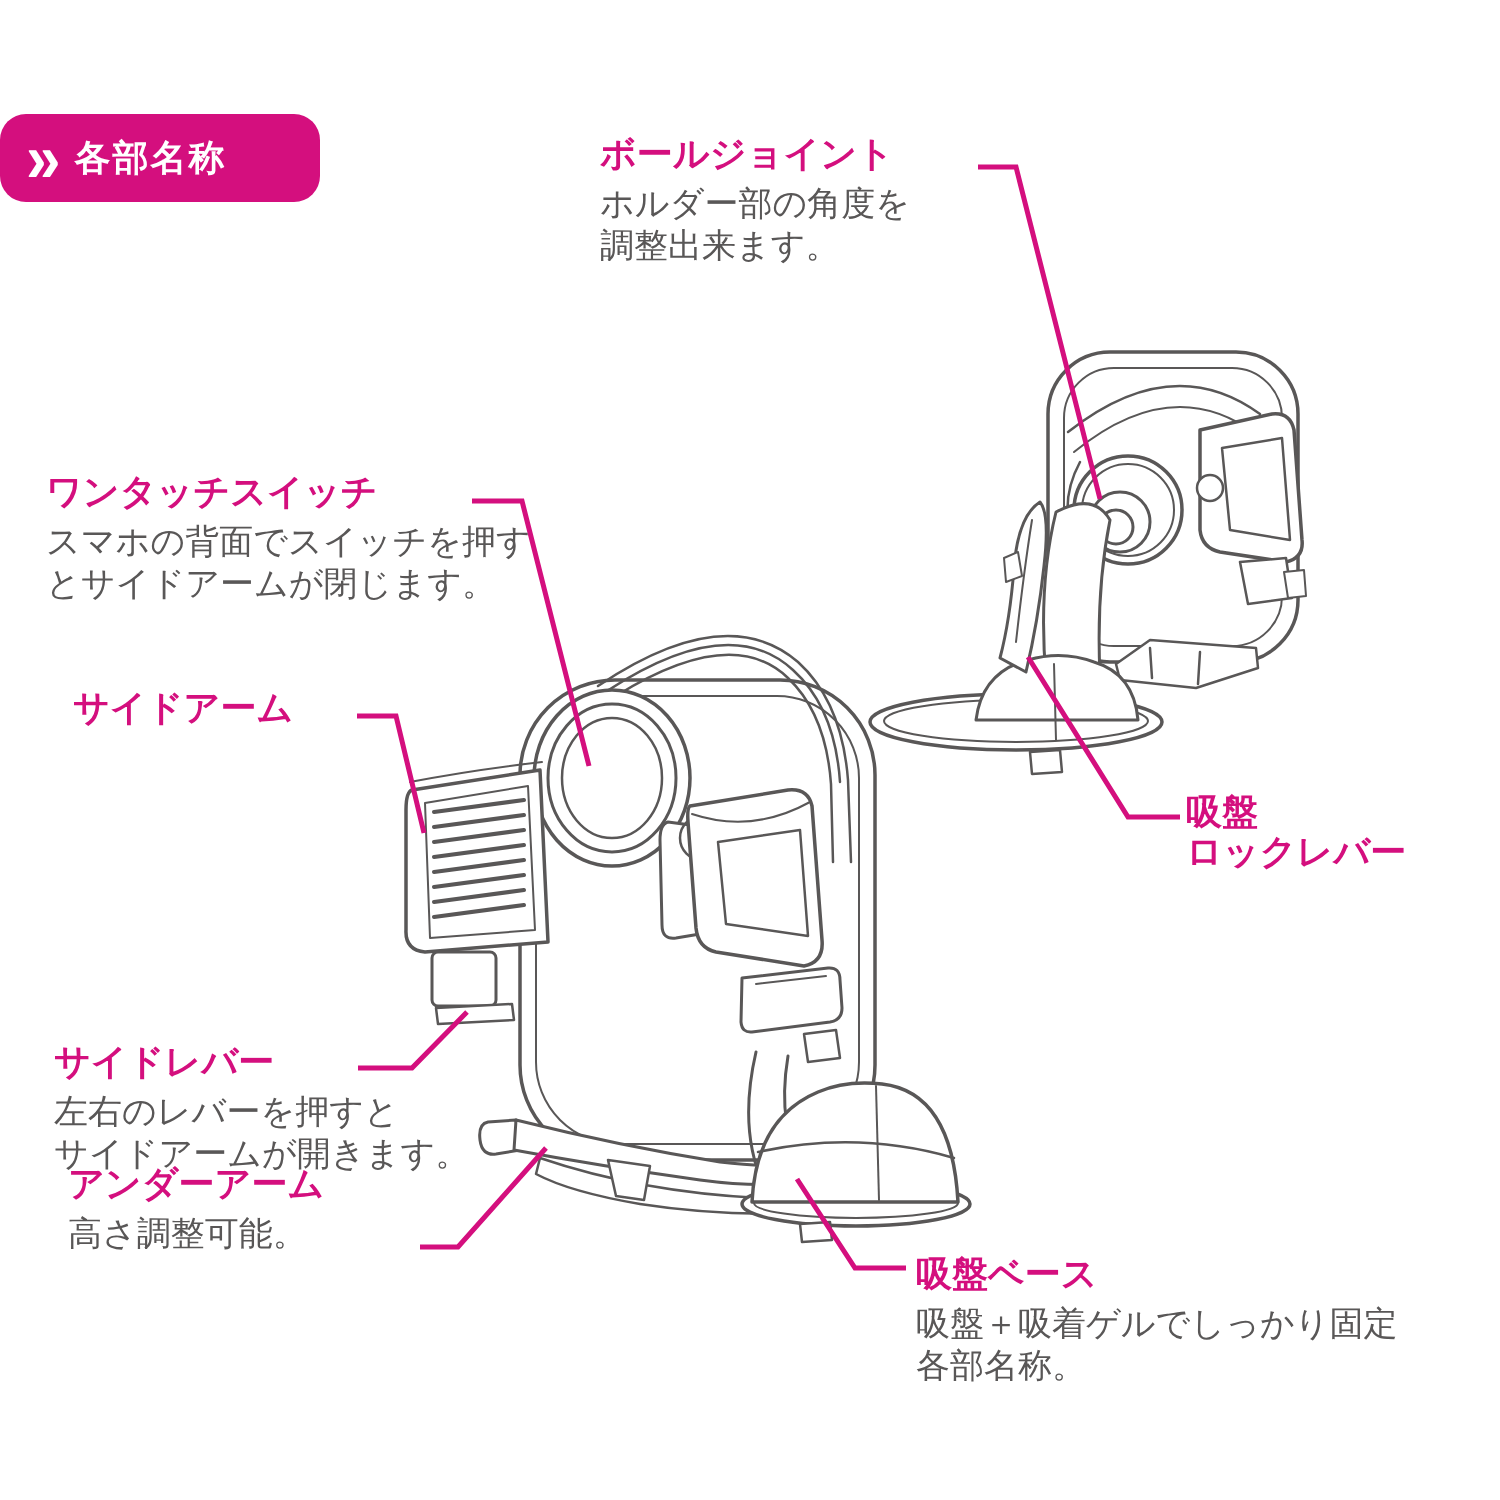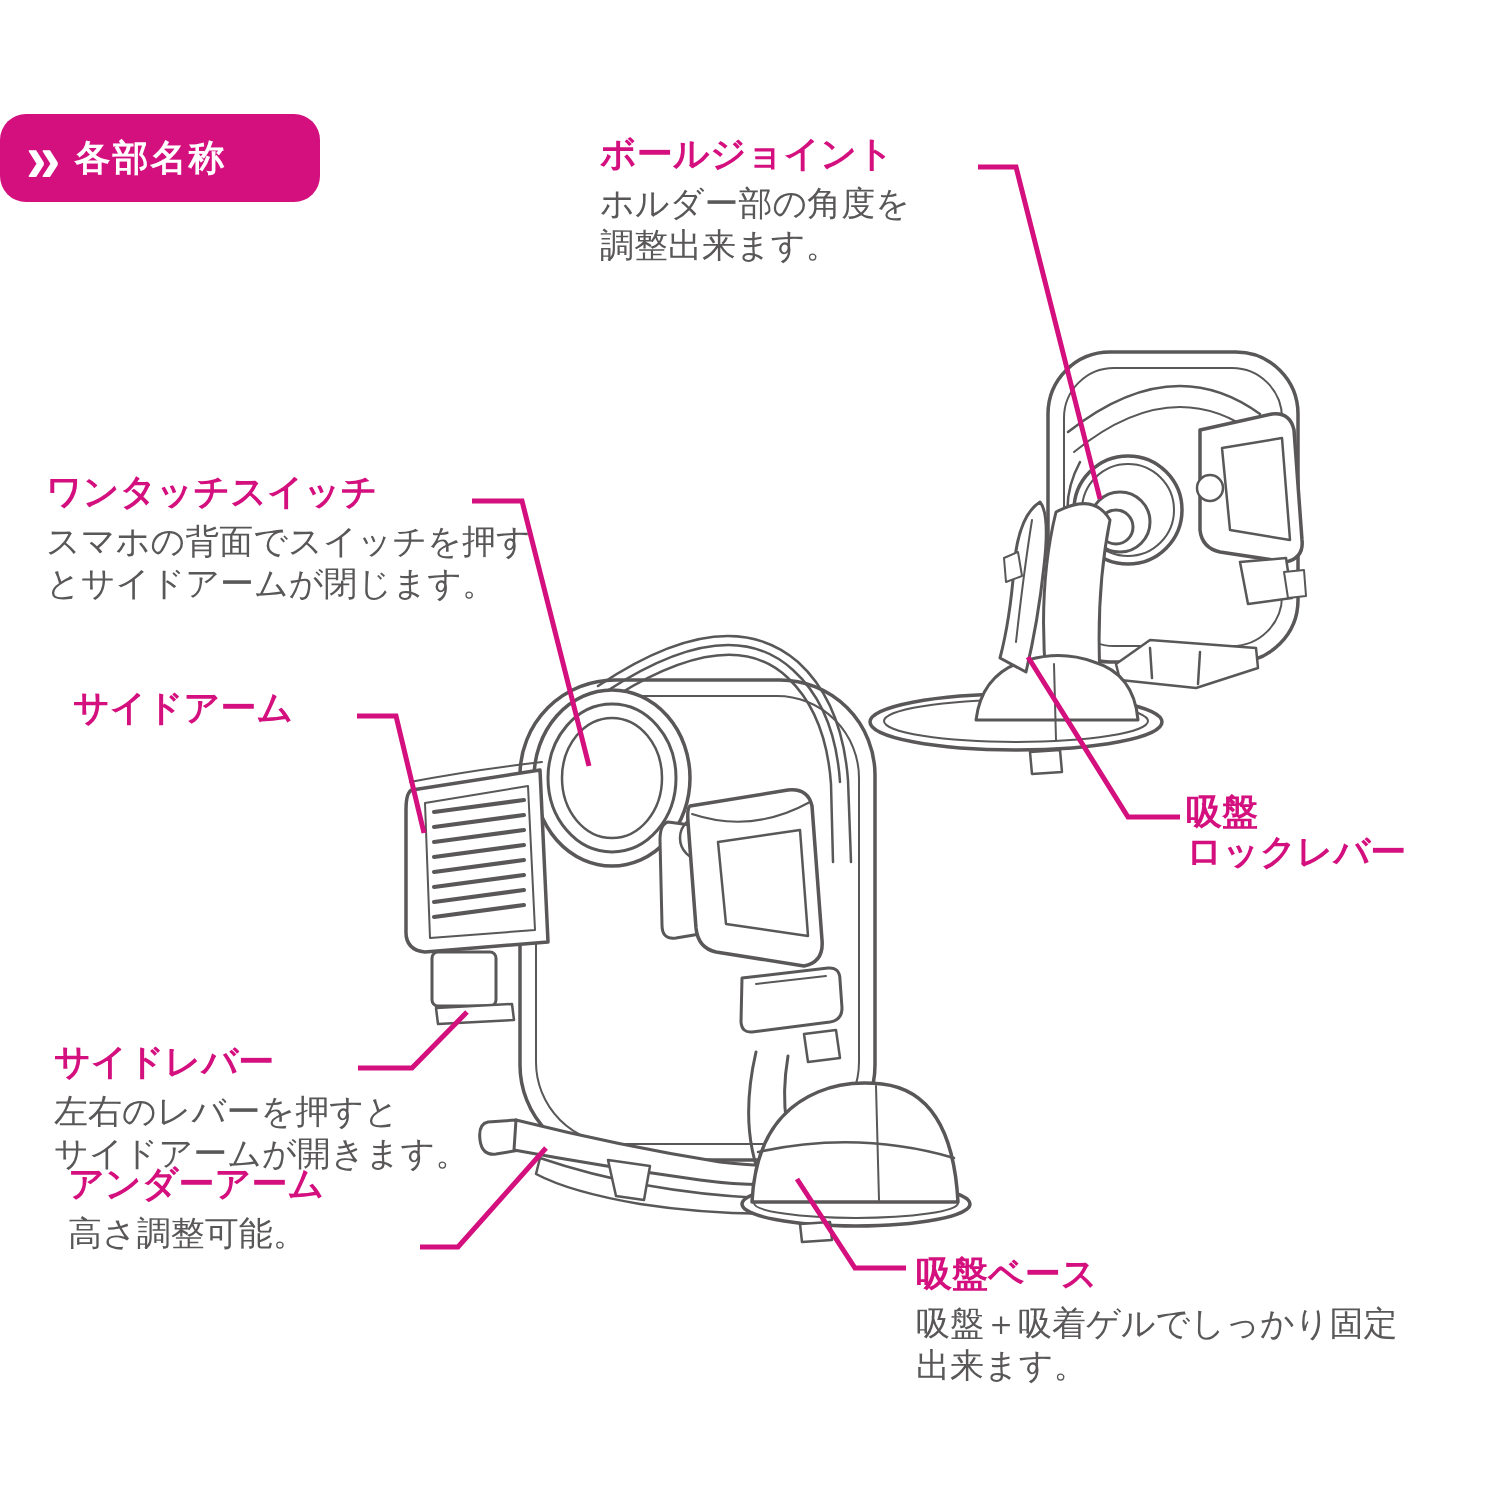--- a/index.html
+++ b/index.html
@@ -218,17 +218,17 @@
 
   <div class="label" id="lbl-suction-lock">
     <div class="title">吸盤</div>
     <div class="title">ロックレバー</div>
   </div>
 
   <div class="label" id="lbl-suction-base">
     <div class="title">吸盤ベース</div>
     <div class="desc">
       <div>吸盤＋吸着ゲルでしっかり固定</div>
-      <div>出来ます。</div>
+      <div>各部名称。</div>
     </div>
   </div>
 
 </div>
 
 </body></html>

